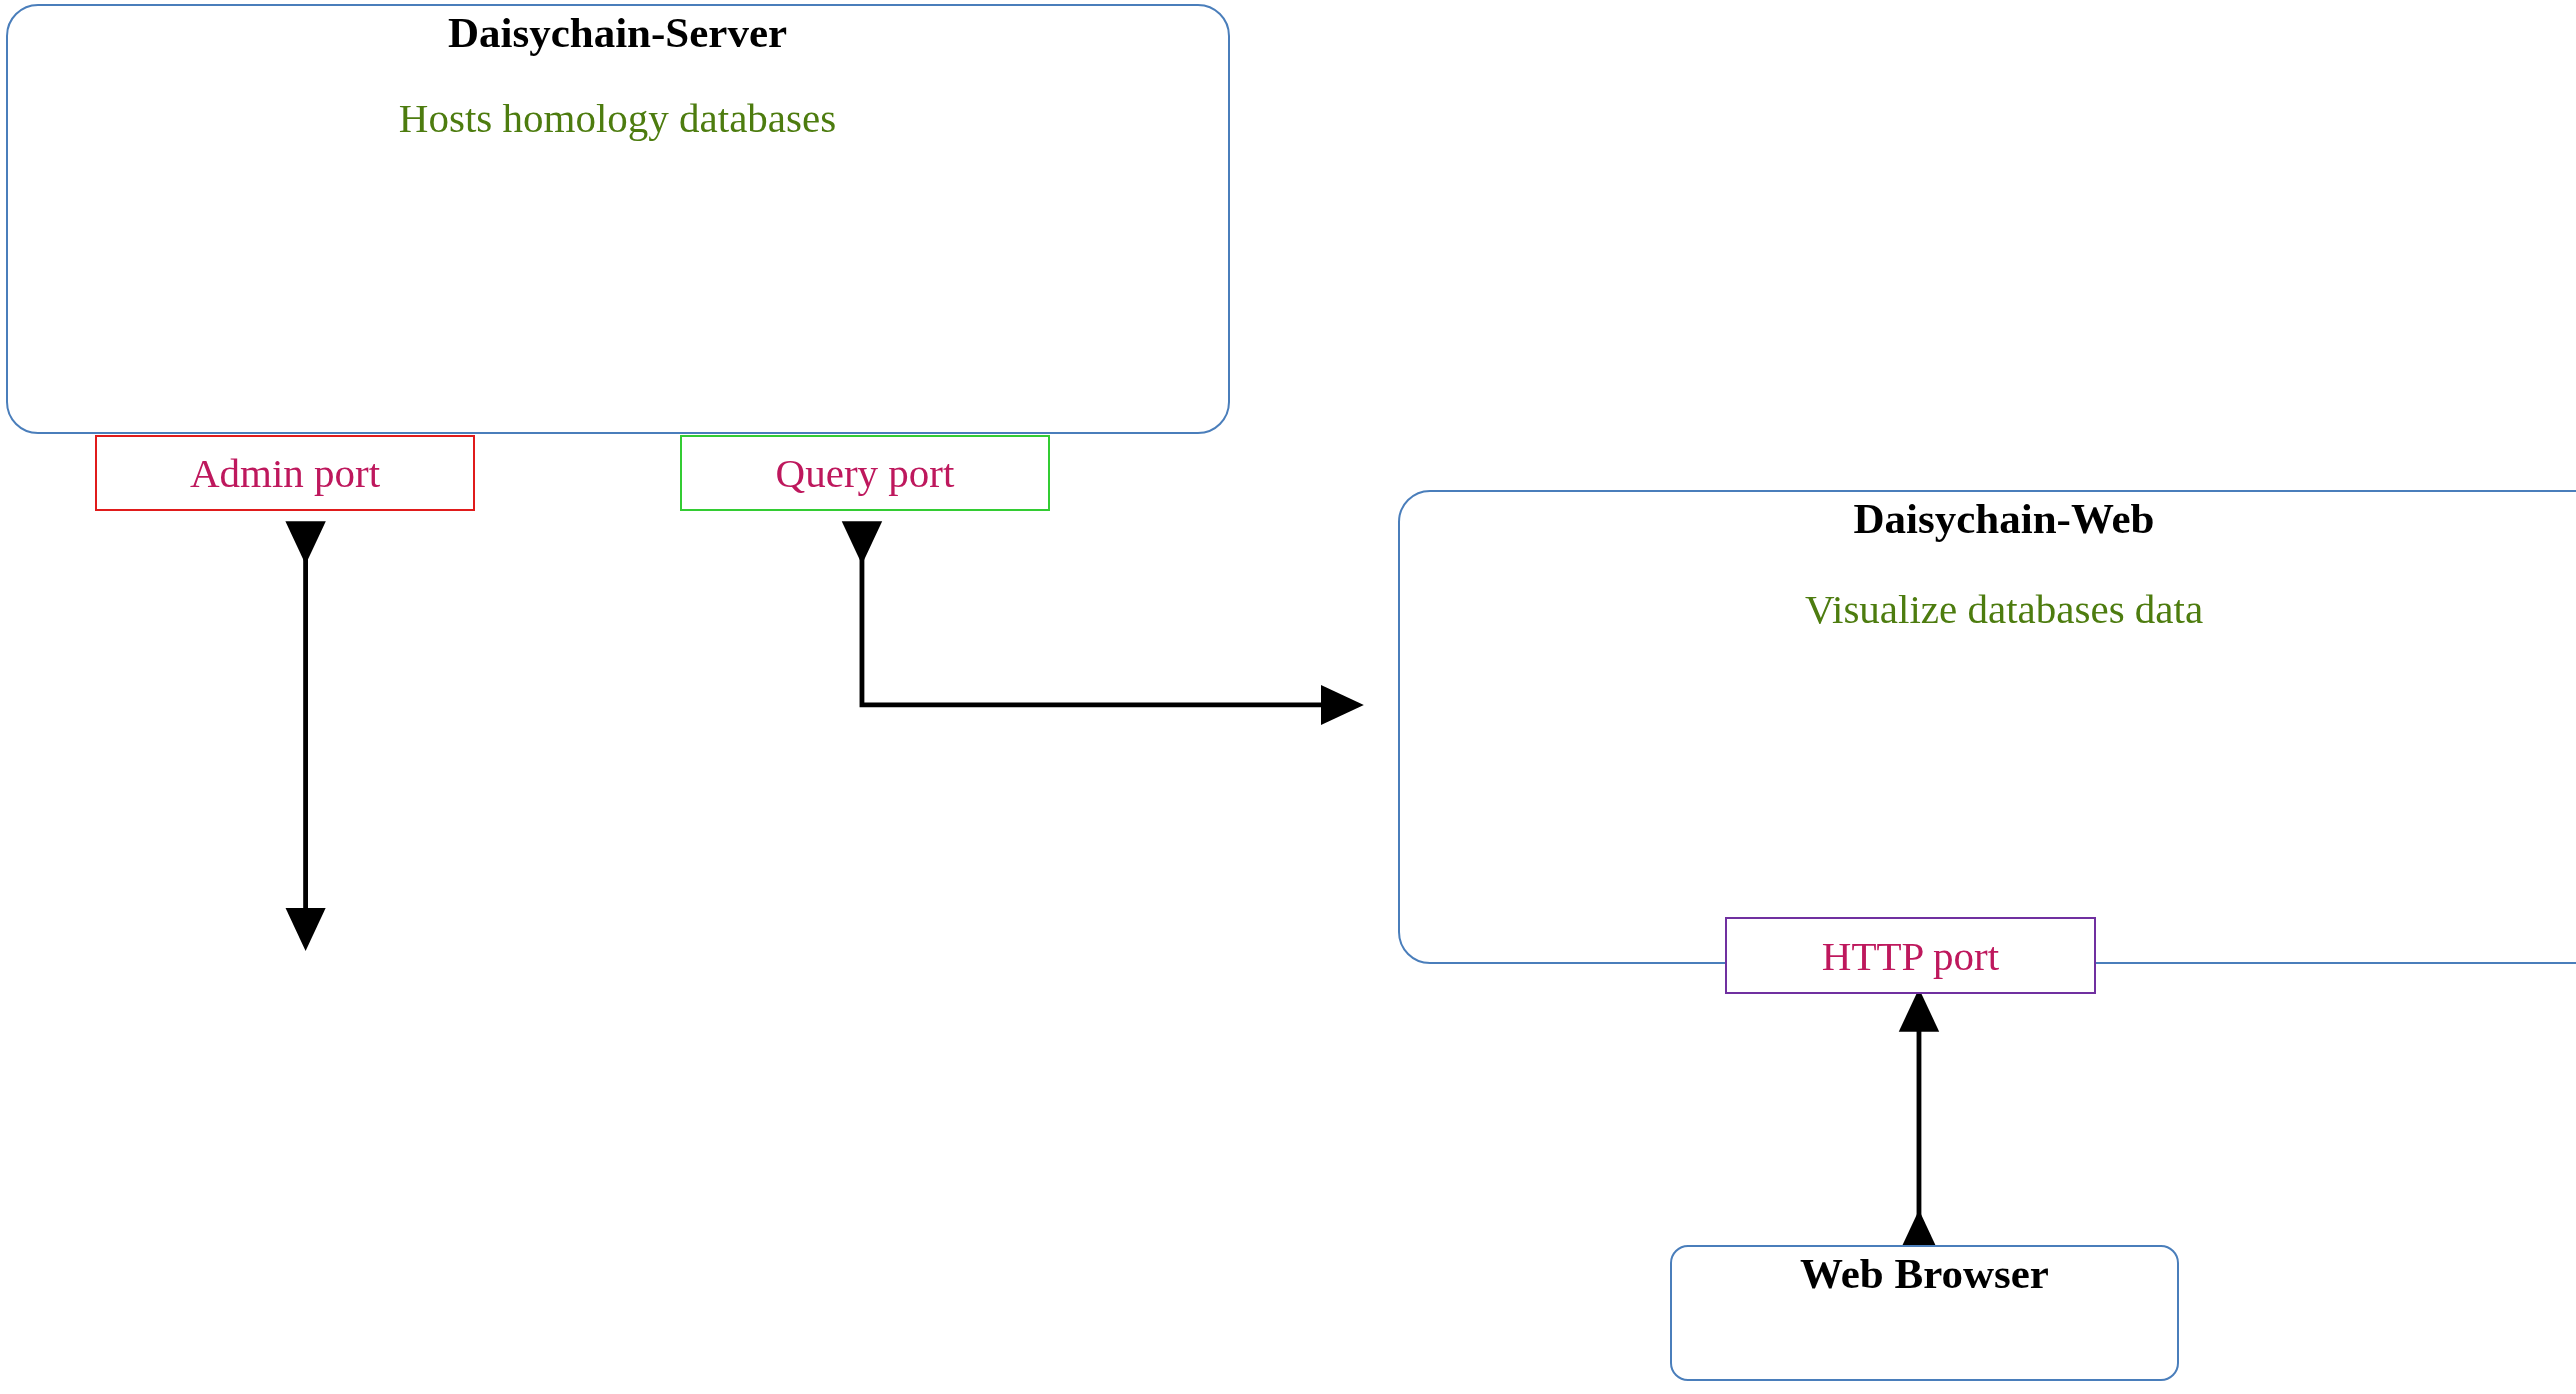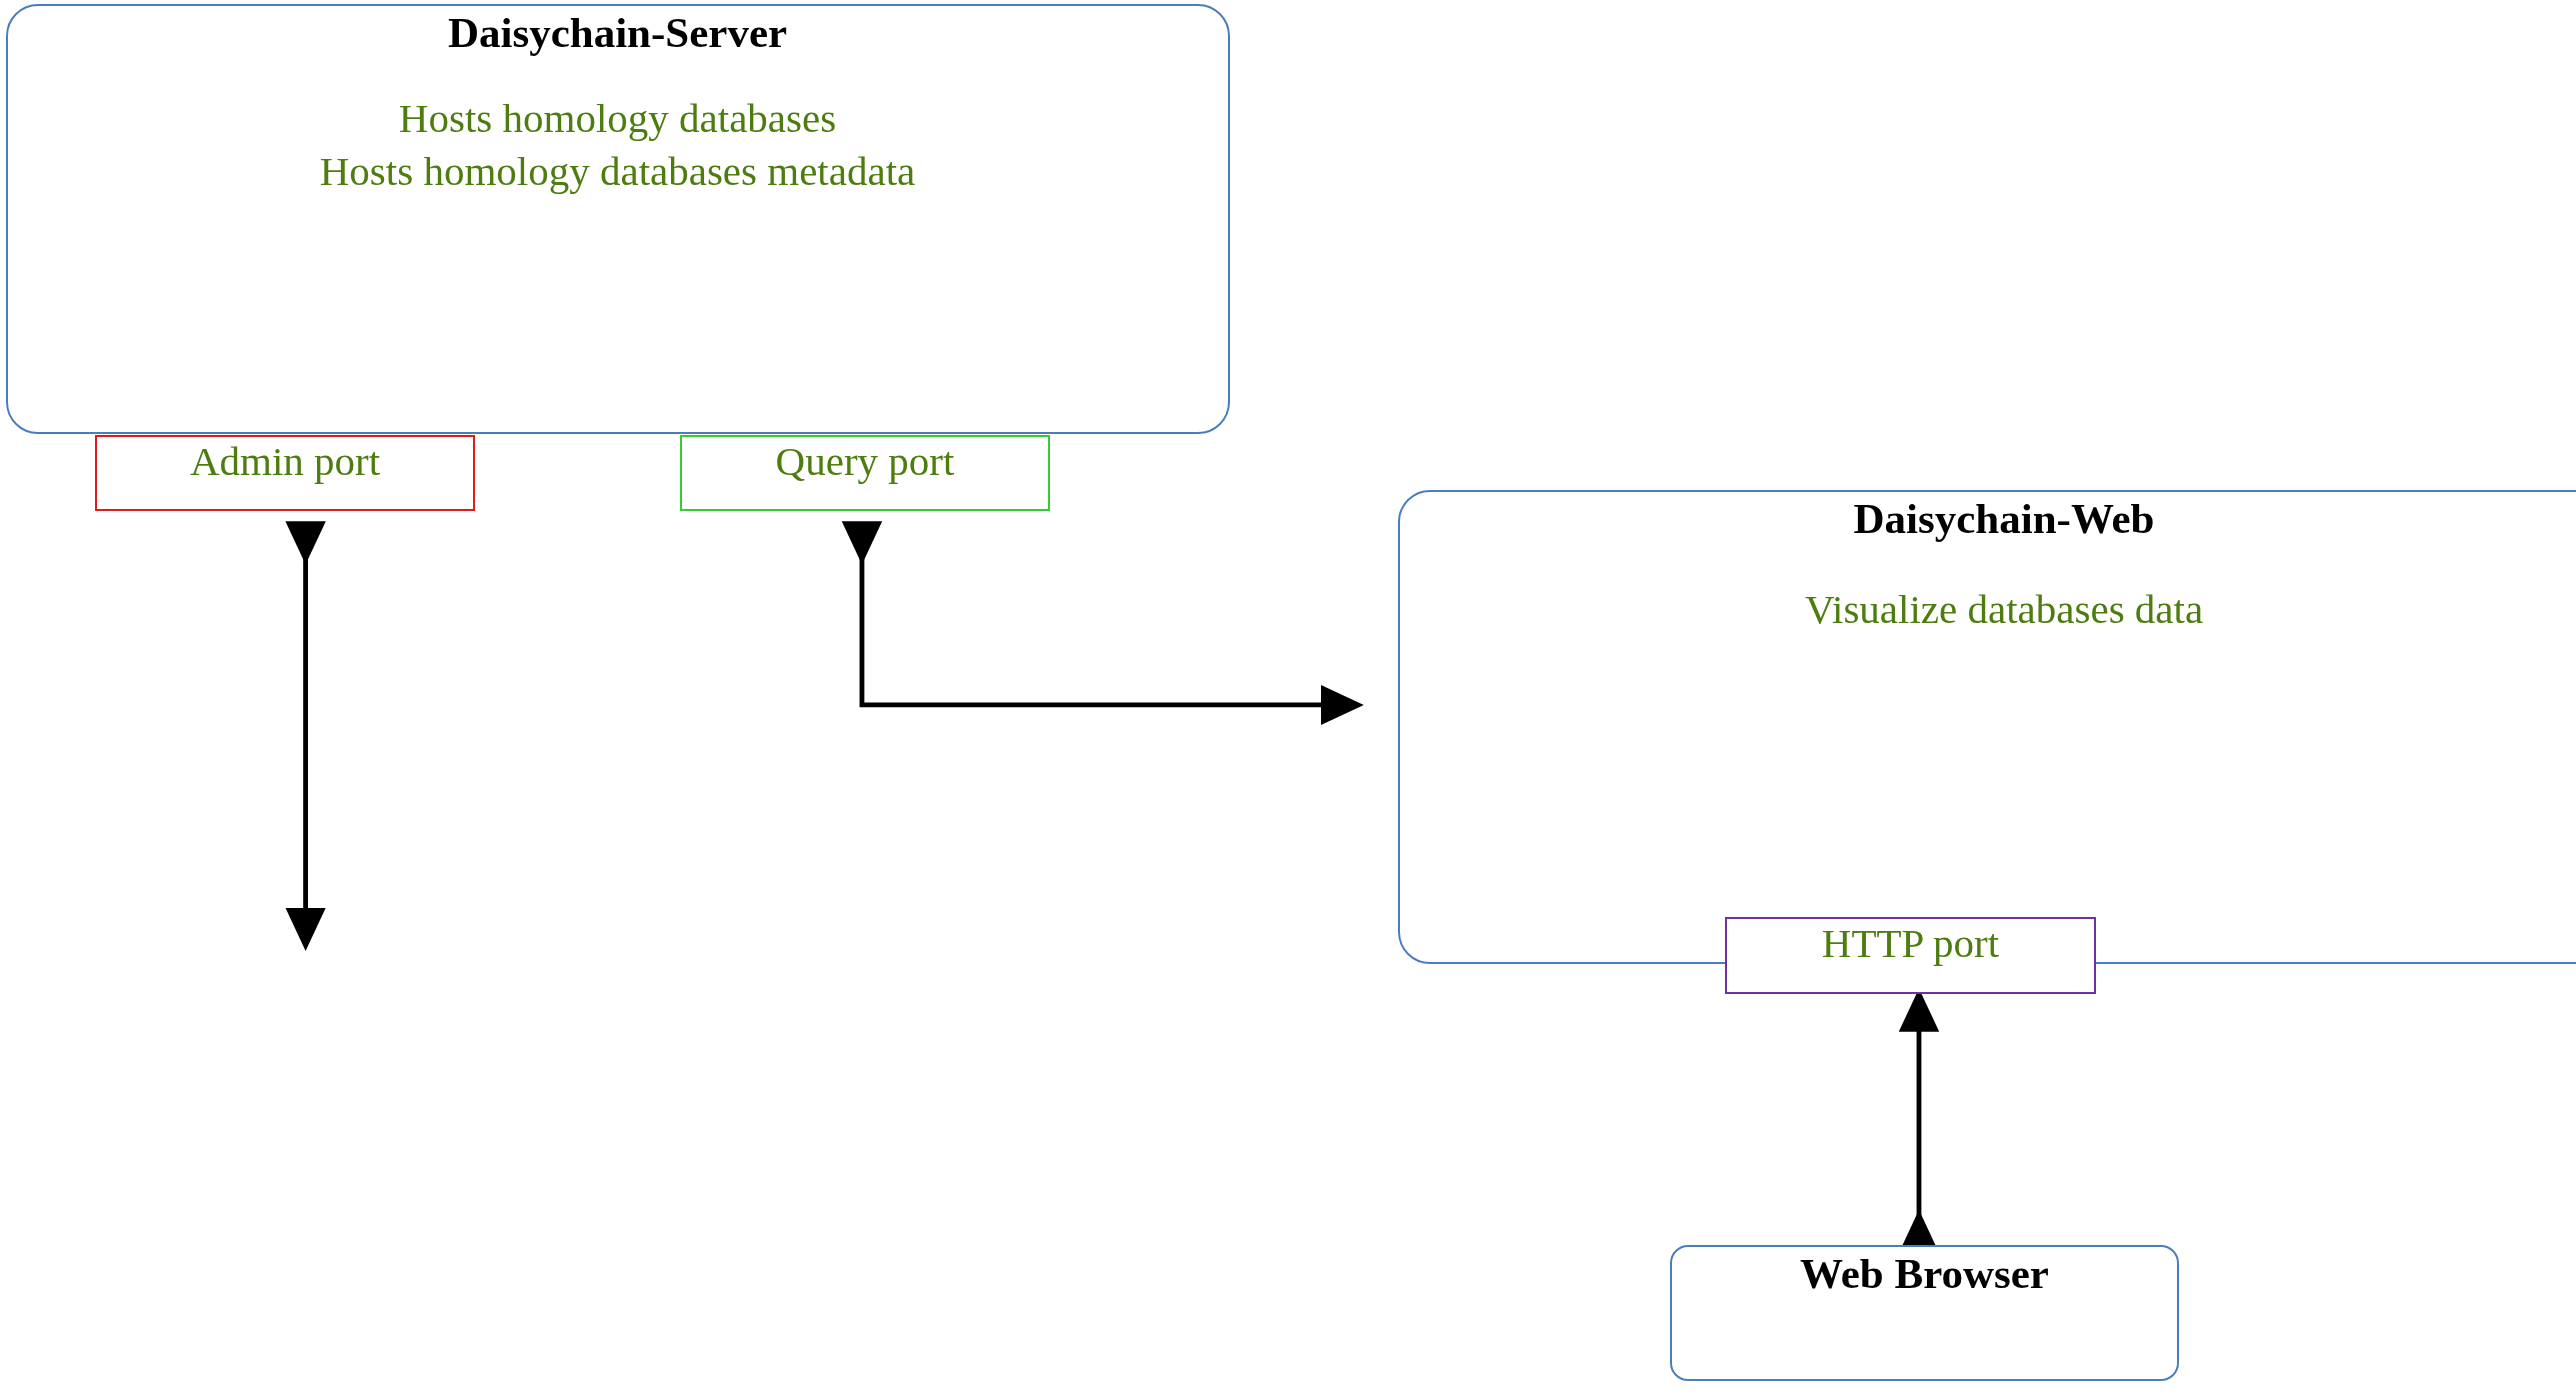--- a/index.html
+++ b/index.html
@@ -35,23 +35,23 @@
   }
   .node-line {
     color: #4d7c0f;
     line-height: 1.3;
   }
   .port {
     position: absolute;
     box-sizing: border-box;
     background: #ffffff;
     display: flex;
-    align-items: flex-start;
+    align-items: center;
     justify-content: center;
-    color: #4d7c0f;
+    color: #be185d;
     white-space: nowrap;
     z-index: 5;
   }
   .svg-layer {
     position: absolute;
     left: 0;
     top: 0;
     width: 2576px;
     height: 1394px;
     pointer-events: none;
@@ -113,21 +113,20 @@
     <line x1="444" y1="790" x2="444" y2="1352" stroke="#000000" stroke-width="7" marker-start="url(#arrowhead)" marker-end="url(#arrowhead)"></line>
 
     <polyline points="1253,790 1253,1025 1952,1025" fill="none" stroke="#000000" stroke-width="7" marker-start="url(#arrowhead)" marker-end="url(#arrowhead)"></polyline>
 
     <line x1="2790" y1="1790" x2="2790" y2="1468" stroke="#000000" stroke-width="7" marker-start="url(#arrowhead)" marker-end="url(#arrowhead)"></line>
   </svg>
 
   <div class="node" id="node-server">
     <div class="node-title">Daisychain-Server</div>
     <div class="node-line">Hosts homology databases</div>
-    <div class="node-line">Hosts homology databases metadata</div>
   </div>
 
 
   <div class="node" id="node-web">
     <div class="node-title">Daisychain-Web</div>
     <div class="node-line">Visualize databases data</div>
   </div>
 
   <div class="node" id="node-browser">
     <div class="node-title">Web Browser</div>

